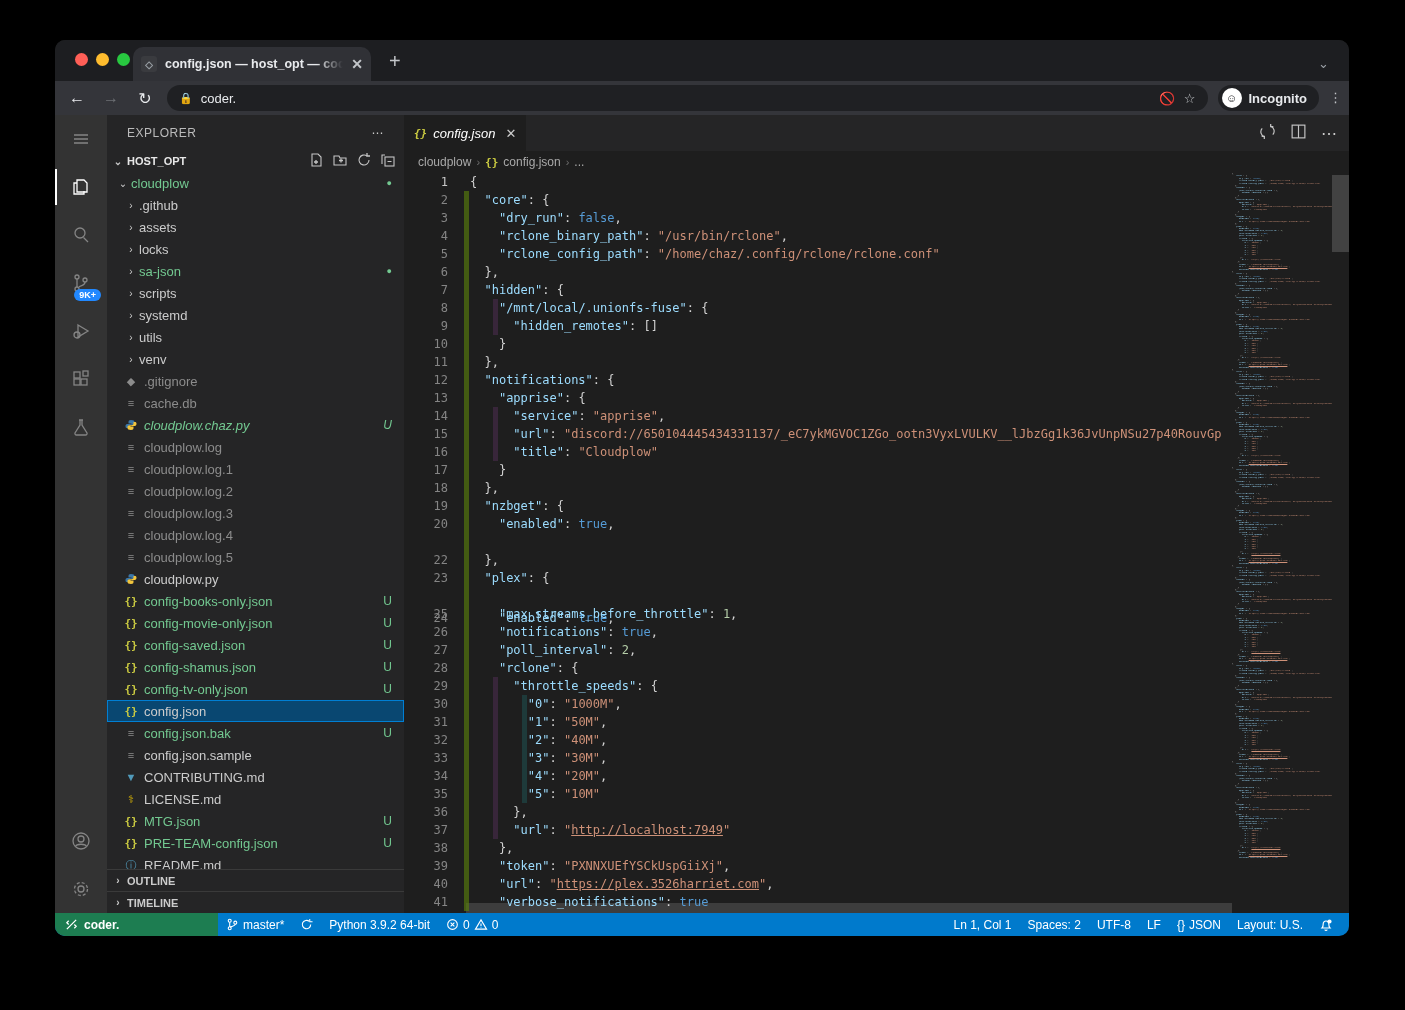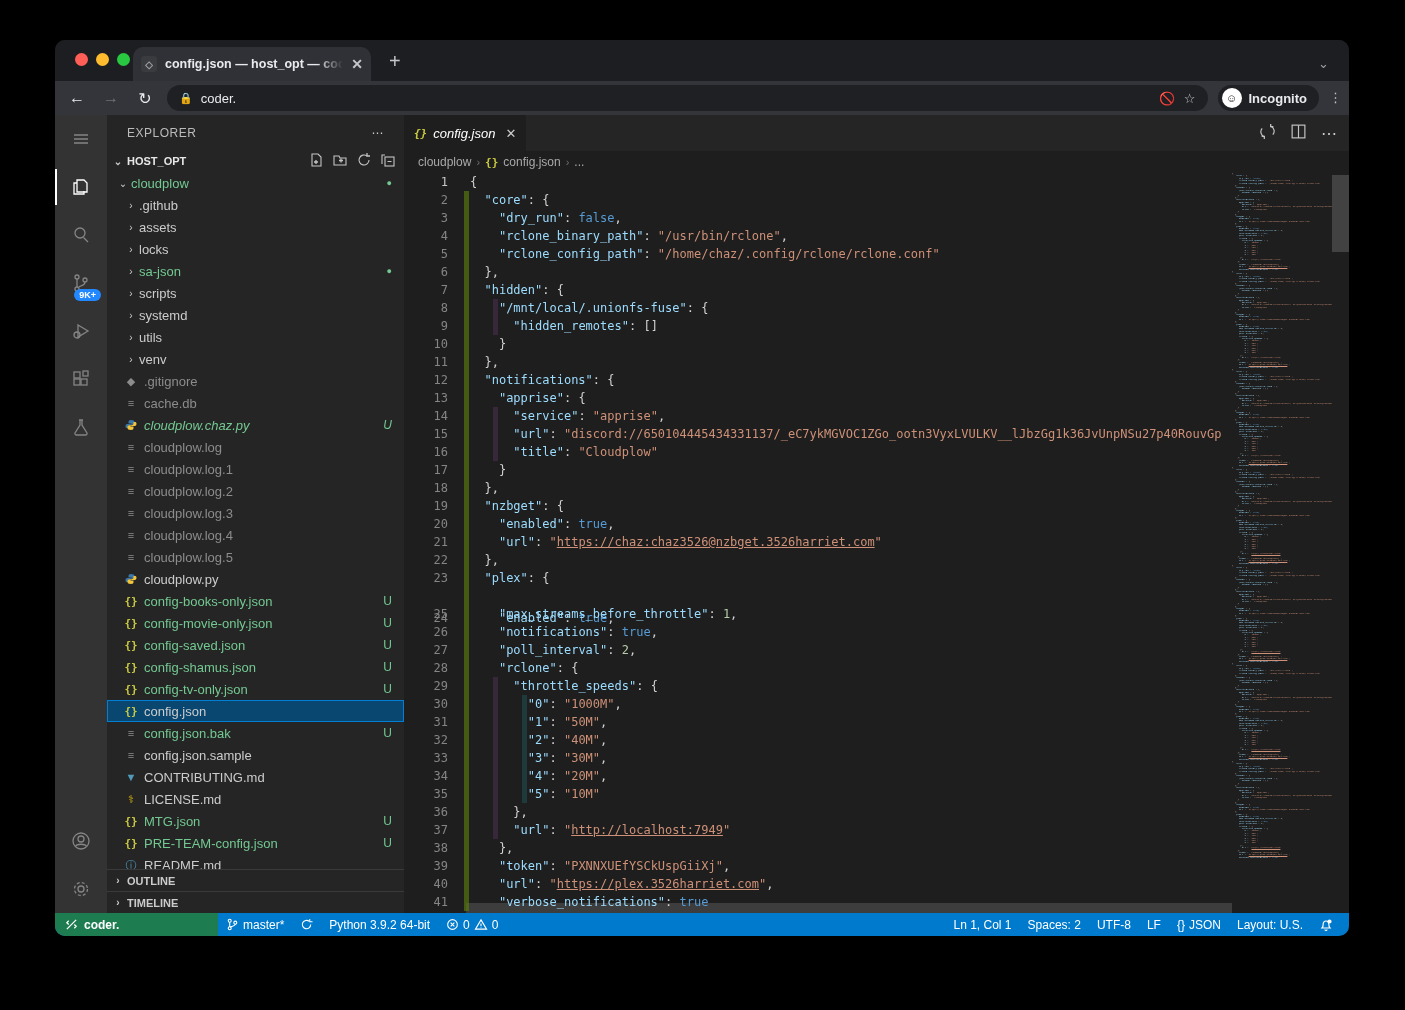--- a/index.html
+++ b/index.html
@@ -747,21 +747,20 @@
             <div class="code-line" style="top: 270px;"><span class="lnum">16</span><span class="ltext"><span class="tk-p">      </span><span class="tk-k">"title"</span><span class="tk-p">: </span><span class="tk-s">"Cloudplow"</span></span></div>
             <div class="gitbar" style="top: 270px; height: 18px;"></div>
             <div class="code-line" style="top: 288px;"><span class="lnum">17</span><span class="ltext"><span class="tk-p">    }</span></span></div>
             <div class="gitbar" style="top: 288px; height: 18px;"></div>
             <div class="code-line" style="top: 306px;"><span class="lnum">18</span><span class="ltext"><span class="tk-p">  },</span></span></div>
             <div class="gitbar" style="top: 306px; height: 18px;"></div>
             <div class="code-line" style="top: 324px;"><span class="lnum">19</span><span class="ltext"><span class="tk-p">  </span><span class="tk-k">"nzbget"</span><span class="tk-p">: {</span></span></div>
             <div class="gitbar" style="top: 324px; height: 18px;"></div>
             <div class="code-line" style="top: 342px;"><span class="lnum">20</span><span class="ltext"><span class="tk-p">    </span><span class="tk-k">"enabled"</span><span class="tk-p">: </span><span class="tk-b">true</span><span class="tk-p">,</span></span></div>
             <div class="gitbar" style="top: 342px; height: 18px;"></div>
-            <div class="code-line" style="top: 360px;"><span class="lnum">21</span><span class="ltext"><span class="tk-p">    </span><span class="tk-k">"url"</span><span class="tk-p">: </span><span class="tk-s">"</span><span class="tk-l">https://chaz:chaz3526@nzbget.3526harriet.com</span><span class="tk-s">"</span></span></div>
             <div class="gitbar" style="top: 360px; height: 18px;"></div>
             <div class="code-line" style="top: 378px;"><span class="lnum">22</span><span class="ltext"><span class="tk-p">  },</span></span></div>
             <div class="gitbar" style="top: 378px; height: 18px;"></div>
             <div class="code-line" style="top: 396px;"><span class="lnum">23</span><span class="ltext"><span class="tk-p">  </span><span class="tk-k">"plex"</span><span class="tk-p">: {</span></span></div>
             <div class="gitbar" style="top: 396px; height: 18px;"></div>
             <div class="code-line" style="top: 436px;"><span class="lnum">24</span><span class="ltext"><span class="tk-p">    </span><span class="tk-k">"enabled"</span><span class="tk-p">: </span><span class="tk-b">true</span><span class="tk-p">,</span></span></div>
             <div class="gitbar" style="top: 414px; height: 18px;"></div>
             <div class="code-line" style="top: 432px;"><span class="lnum">25</span><span class="ltext"><span class="tk-p">    </span><span class="tk-k">"max_streams_before_throttle"</span><span class="tk-p">: </span><span class="tk-n">1</span><span class="tk-p">,</span></span></div>
             <div class="gitbar" style="top: 432px; height: 18px;"></div>
             <div class="code-line" style="top: 450px;"><span class="lnum">26</span><span class="ltext"><span class="tk-p">    </span><span class="tk-k">"notifications"</span><span class="tk-p">: </span><span class="tk-b">true</span><span class="tk-p">,</span></span></div>

